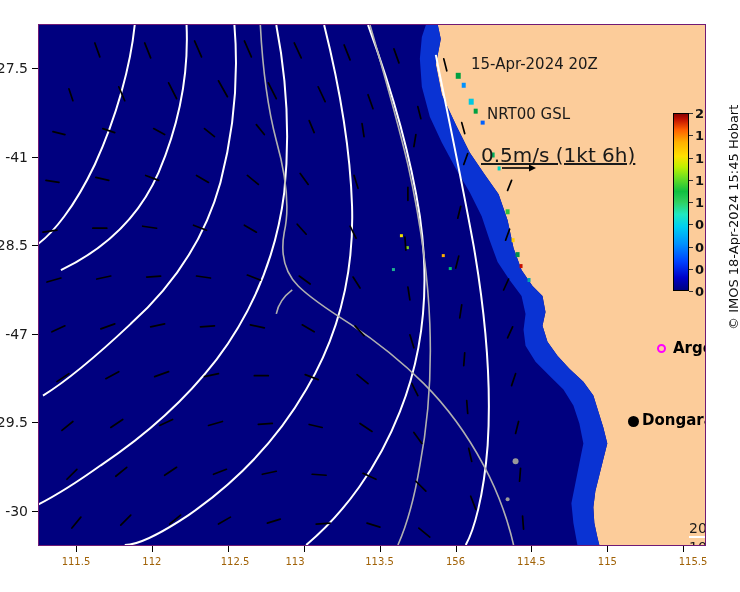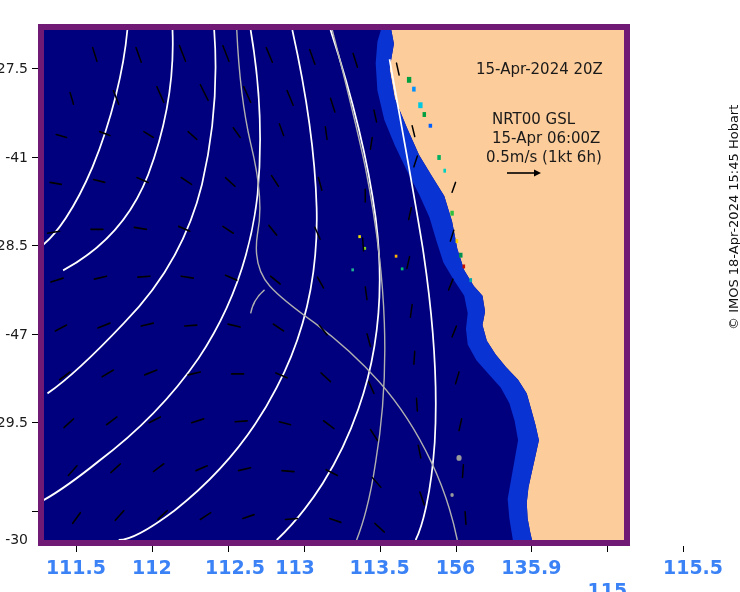--- a/index.html
+++ b/index.html
@@ -21,25 +21,25 @@
     left: 0; top: 0;
     width: 740px; height: 592px;
     background: #ffffff;
   }
 
   
   #plot-area {
     position: absolute;
     left: 38px;
     top: 24px;
-    width: 592px;
+    width: 668px;
     height: 522px;
     background: #FCCC9A;      
     overflow: hidden;
-    border: 6px solid #701a75;
+    border: 1px solid #701a75;
     box-sizing: border-box;
   }
 
   
   #map-svg {
     position: absolute;
     left: 0; top: 0;
     width: 100%; height: 100%;
     display: block;
   }
@@ -48,25 +48,24 @@
   .tick-x {
     position: absolute;
     width: 1px;
     height: 6px;
     background: #000;
     top: 546px;
   }
   .tick-x-label {
     position: absolute;
     top: 556px;
-    font-size: 19px;
-    color: #3b82f6;
+    font-size: 10px;
+    color: #a16207;
     transform: translateX(-50%);
     white-space: nowrap;
-    font-weight: bold;
   }
   .tick-y {
     position: absolute;
     width: 6px;
     height: 1px;
     background: #000;
     left: 32px;
   }
   .tick-y-label {
     position: absolute;
@@ -82,21 +81,21 @@
     position: absolute;
     color: #1a1a1a;
     white-space: nowrap;
   }
   #title-date {
     left: 432px; top: 30px;
     font-size: 15px;
   }
   #vec-line-1 { left: 448px; top: 80px;  font-size: 15px; }
   #vec-line-2 { left: 448px; top: 99px;  font-size: 15px; }
-  #vec-line-3 { left: 442px; top: 118px; font-size: 15px; }
+  #vec-line-3 { left: 442px; top: 118px; font-size: 20px; text-decoration: underline; }
 
   #ref-arrow {
     position: absolute;
     left: 462px; top: 138px;
     width: 36px; height: 10px;
   }
 
   
   #argo-marker {
     position: absolute;
@@ -398,21 +397,20 @@
         <g>
           <circle cx="478" cy="438" r="3" fill="#9a9a9a"></circle>
           <circle cx="470" cy="476" r="2" fill="#9a9a9a"></circle>
         </g>
       </g>
     </svg>
 
     <div class="anno" id="title-date">15-Apr-2024 20Z</div>
 
     <div class="anno" id="vec-line-1">NRT00 GSL</div>
-    <div class="anno" id="vec-line-2">15-Apr 06:00Z</div>
     <div class="anno" id="vec-line-3">0.5m/s (1kt 6h)</div>
 
     <svg id="ref-arrow" viewBox="0 0 36 10">
       <line x1="1" y1="5" x2="28" y2="5" stroke="#000" stroke-width="1.6"></line>
       <polygon points="28,1.5 35,5 28,8.5" fill="#000"></polygon>
     </svg>
 
     <div id="argo-marker"></div>
     <div class="anno" id="argo-label">Argo</div>
 
@@ -463,36 +461,36 @@
       <div class="tick-x-label" style="left: 151.864px;">112</div>
       <div class="tick-x" style="left: 227.773px;"></div>
       <div class="tick-x-label" style="left: 235px;">112.5</div>
       <div class="tick-x" style="left: 303.682px;"></div>
       <div class="tick-x-label" style="left: 295px;">113</div>
       <div class="tick-x" style="left: 379.591px;"></div>
       <div class="tick-x-label" style="left: 379.591px;">113.5</div>
       <div class="tick-x" style="left: 455.5px;"></div>
       <div class="tick-x-label" style="left: 455.5px;">156</div>
       <div class="tick-x" style="left: 531.409px;"></div>
-      <div class="tick-x-label" style="left: 531.409px;">135.9</div>
+      <div class="tick-x-label" style="left: 531.409px;">114.5</div>
       <div class="tick-x" style="left: 607.318px;"></div>
-      <div class="tick-x-label" style="left: 607.318px; margin-top: 23px;">115</div>
+      <div class="tick-x-label" style="left: 607.318px;">115</div>
       <div class="tick-x" style="left: 683.227px;"></div>
       <div class="tick-x-label" style="left: 693px;">115.5</div>
     </div>
   <div id="y-axis">
       <div class="tick-y" style="top: 68.2373px;"></div>
       <div class="tick-y-label" style="top: 68.2373px;">-27.5</div>
       <div class="tick-y" style="top: 156.712px;"></div>
       <div class="tick-y-label" style="top: 156.712px;">-41</div>
       <div class="tick-y" style="top: 245.186px;"></div>
       <div class="tick-y-label" style="top: 245.186px;">-28.5</div>
       <div class="tick-y" style="top: 333.661px;"></div>
       <div class="tick-y-label" style="top: 333.661px;">-47</div>
       <div class="tick-y" style="top: 422.136px;"></div>
       <div class="tick-y-label" style="top: 422.136px;">-29.5</div>
       <div class="tick-y" style="top: 510.61px;"></div>
-      <div class="tick-y-label" style="top: 510.61px; margin-top: 28px;">-30</div>
+      <div class="tick-y-label" style="top: 510.61px;">-30</div>
     </div>
 
   <div id="credit">© IMOS 18-Apr-2024 15:45 Hobart</div>
 
 </div>
 
 </body></html>

